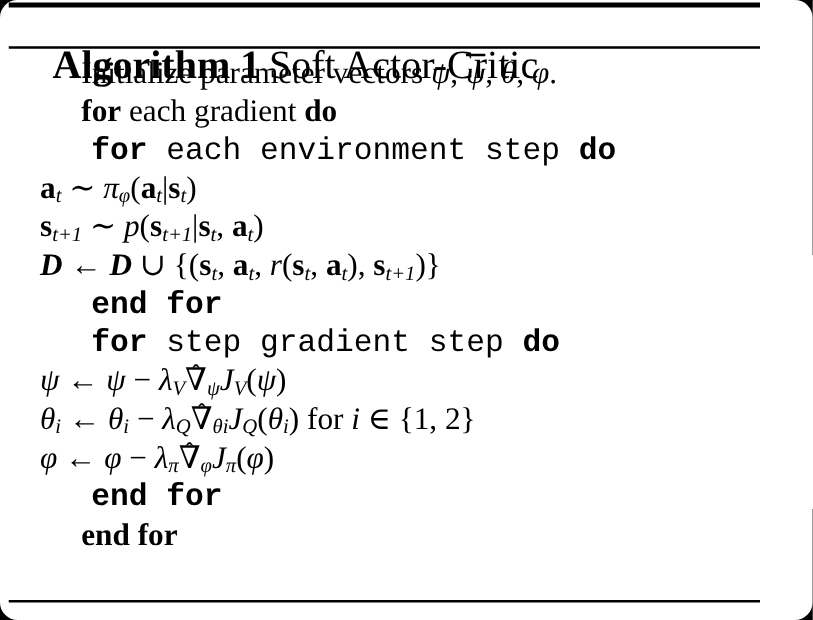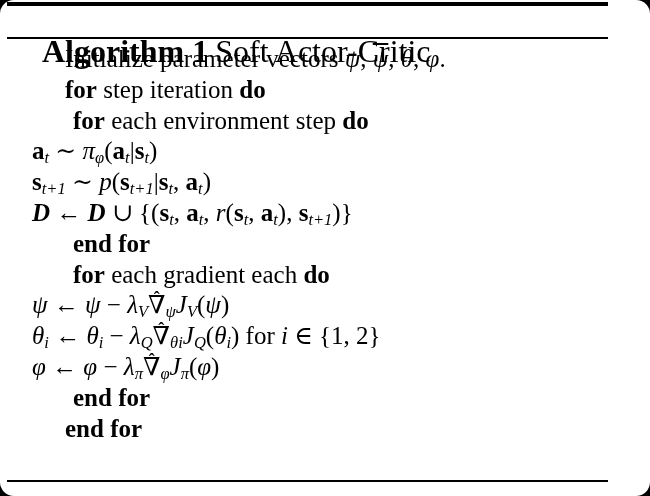--- a/index.html
+++ b/index.html
@@ -49,21 +49,21 @@
     right: 0;
     font-size: 25px;
   }
   .line {
     height: 30.8px;
     line-height: 30.8px;
     white-space: pre;
     margin-left: 32px;
   }
   .indent-1 { padding-left: 33px; }
-  .indent-2 { padding-left: 41px; }
+  .indent-2 { padding-left: 41px; font-family: Liberation Mono, monospace; }
   .indent-3 { }
 
   .s-rm  { font-style: normal; }
   .s-bf  { font-weight: 700; text-align: center; }
   .s-it  { font-style: italic; }
   .s-mbf { font-weight: 700; font-style: normal; }
   .s-cal { font-style: italic; font-weight: 700; }
   .s-sub { font-style: italic; font-size: 0.66em; vertical-align: -0.22em; }
   .s-bar { font-style: italic; text-decoration: overline; text-decoration-thickness: 1.5px; }
   .s-hat { position: relative; display: inline-block; }
@@ -81,27 +81,27 @@
 <body>
 
 <div class="page">
   <div class="rule rule-thick"></div>
   <div class="header">
     <span class="hdr-label">Algorithm 1</span><span class="hdr-title">Soft Actor-Critic</span>
   </div>
   <div class="rule rule-thin"></div>
   <div class="algo-body">
       <div class="line indent-1"><span class="s-rm">Initialize parameter vectors </span><span class="s-it">ψ</span><span class="s-rm">, </span><span class="s-bar">ψ</span><span class="s-rm">, </span><span class="s-it">θ</span><span class="s-rm">, </span><span class="s-it">φ</span><span class="s-rm">.</span></div>
-      <div class="line indent-1"><span class="s-bf">for</span><span class="s-rm"> step iteration </span><span class="s-bf">do</span></div>
+      <div class="line indent-1"><span class="s-bf">for</span><span class="s-rm"> each gradient </span><span class="s-bf">do</span></div>
       <div class="line indent-2"><span class="s-bf">for</span><span class="s-rm"> each environment step </span><span class="s-bf">do</span></div>
       <div class="line indent-3"><span class="s-mbf">a</span><span class="s-sub">t</span><span class="s-rm"> ∼ </span><span class="s-it">π</span><span class="s-sub">φ</span><span class="s-rm">(</span><span class="s-mbf">a</span><span class="s-sub">t</span><span class="s-rm">|</span><span class="s-mbf">s</span><span class="s-sub">t</span><span class="s-rm">)</span></div>
       <div class="line indent-3"><span class="s-mbf">s</span><span class="s-sub">t+1</span><span class="s-rm"> ∼ </span><span class="s-it">p</span><span class="s-rm">(</span><span class="s-mbf">s</span><span class="s-sub">t+1</span><span class="s-rm">|</span><span class="s-mbf">s</span><span class="s-sub">t</span><span class="s-rm">, </span><span class="s-mbf">a</span><span class="s-sub">t</span><span class="s-rm">)</span></div>
       <div class="line indent-3"><span class="s-cal">D</span><span class="s-rm"> ← </span><span class="s-cal">D</span><span class="s-rm"> ∪ {(</span><span class="s-mbf">s</span><span class="s-sub">t</span><span class="s-rm">, </span><span class="s-mbf">a</span><span class="s-sub">t</span><span class="s-rm">, </span><span class="s-it">r</span><span class="s-rm">(</span><span class="s-mbf">s</span><span class="s-sub">t</span><span class="s-rm">, </span><span class="s-mbf">a</span><span class="s-sub">t</span><span class="s-rm">), </span><span class="s-mbf">s</span><span class="s-sub">t+1</span><span class="s-rm">)}</span></div>
       <div class="line indent-2"><span class="s-bf">end for</span></div>
-      <div class="line indent-2"><span class="s-bf">for</span><span class="s-rm"> each gradient each </span><span class="s-bf">do</span></div>
+      <div class="line indent-2"><span class="s-bf">for</span><span class="s-rm"> step gradient step </span><span class="s-bf">do</span></div>
       <div class="line indent-3"><span class="s-it">ψ</span><span class="s-rm"> ← </span><span class="s-it">ψ</span><span class="s-rm"> − </span><span class="s-it">λ</span><span class="s-sub">V</span><span class="s-hat"><span class="hat-mark">ˆ</span>∇</span><span class="s-sub">ψ</span><span class="s-it">J</span><span class="s-sub">V</span><span class="s-rm">(</span><span class="s-it">ψ</span><span class="s-rm">)</span></div>
       <div class="line indent-3"><span class="s-it">θ</span><span class="s-sub">i</span><span class="s-rm"> ← </span><span class="s-it">θ</span><span class="s-sub">i</span><span class="s-rm"> − </span><span class="s-it">λ</span><span class="s-sub">Q</span><span class="s-hat"><span class="hat-mark">ˆ</span>∇</span><span class="s-sub">θi</span><span class="s-it">J</span><span class="s-sub">Q</span><span class="s-rm">(</span><span class="s-it">θ</span><span class="s-sub">i</span><span class="s-rm">) for </span><span class="s-it">i</span><span class="s-rm"> ∈ {1, 2}</span></div>
       <div class="line indent-3"><span class="s-it">φ</span><span class="s-rm"> ← </span><span class="s-it">φ</span><span class="s-rm"> − </span><span class="s-it">λ</span><span class="s-sub">π</span><span class="s-hat"><span class="hat-mark">ˆ</span>∇</span><span class="s-sub">φ</span><span class="s-it">J</span><span class="s-sub">π</span><span class="s-rm">(</span><span class="s-it">φ</span><span class="s-rm">)</span></div>
       <div class="line indent-2"><span class="s-bf">end for</span></div>
       <div class="line indent-1"><span class="s-bf">end for</span></div>
     </div>
   <div class="rule rule-bottom"></div>
 </div>
 
 </body></html>

